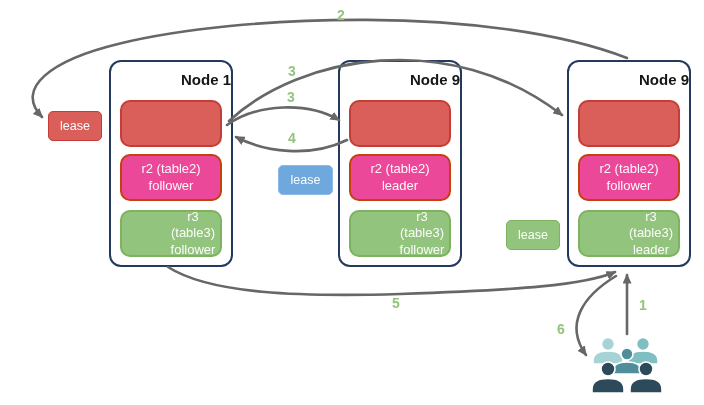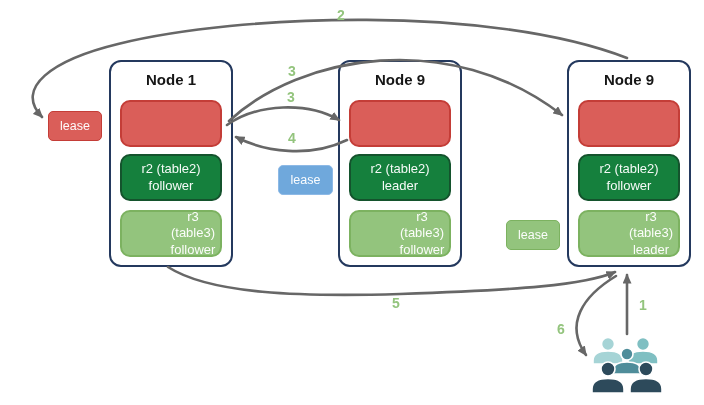--- a/index.html
+++ b/index.html
@@ -6,31 +6,31 @@
   .canvas{
     position:relative;width:704px;height:405px;background:#ffffff;overflow:hidden;
     font-family:"Liberation Sans", sans-serif;
   }
   
   .node{
     position:absolute;top:60px;width:124px;height:207px;background:#ffffff;
     border:2px solid #24395e;border-radius:12px;box-sizing:border-box;z-index:2;
   }
   .node-title{
-    position:absolute;top:9px;left:0;width:100%;text-align:center;
+    position:absolute;top:9px;left:0;width:100%;text-align:right;
     font-size:15px;font-weight:bold;color:#161616;
   }
   .replica{
     position:absolute;left:9px;width:102px;height:47px;border-radius:10px;
     box-sizing:border-box;display:flex;flex-direction:column;justify-content:center;
     align-items:center;color:rgba(255,255,255,.96);font-size:13px;line-height:16.5px;
     text-align:center;
   }
   .replica.red{background:#da5e59;border:2px solid #c43d37;gap:44px;}
-  .replica.blue{background:#15803d;border:2px solid #14532d;align-items:center;}
+  .replica.blue{background:#ec4899;border:2px solid #c2410c;align-items:center;}
   .replica.green{background:#93c47d;border:2px solid #7cb260;padding-left:44px;}
   .r1{top:38px;} .r2{top:92px;} .r3{top:148px;}
   
   .lease{
     position:absolute;height:30px;border-radius:5px;box-sizing:border-box;z-index:2;
     display:flex;align-items:center;justify-content:center;
     color:rgba(255,255,255,.97);font-size:12.5px;
   }
   .lease.red{left:48px;top:111px;width:54px;background:#da5e59;border:1.5px solid #c43d37;}
   .lease.blue{left:278px;top:165px;width:55px;background:#6fa8dc;border:1.5px solid #8db9e6;}

